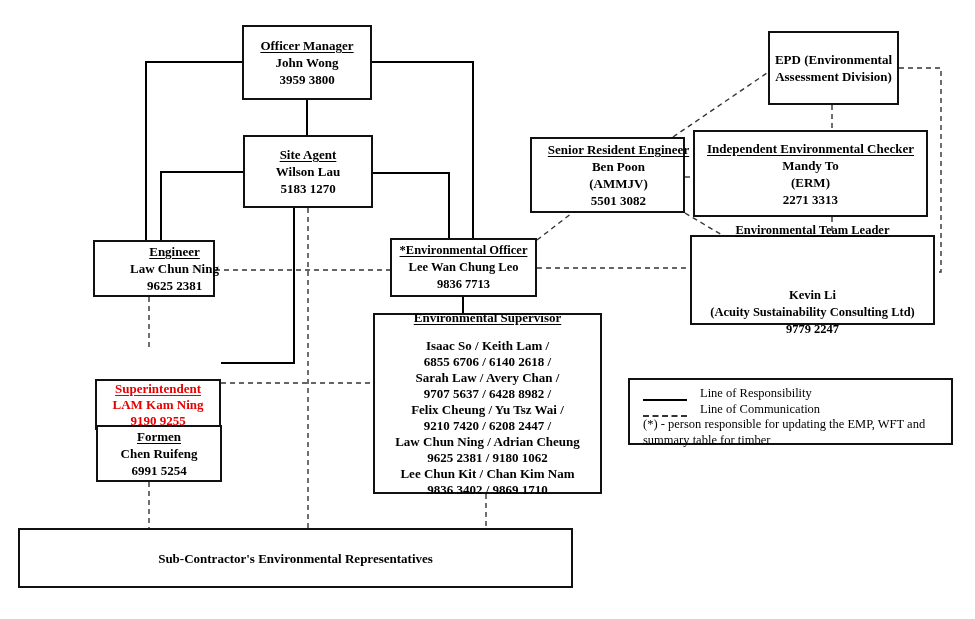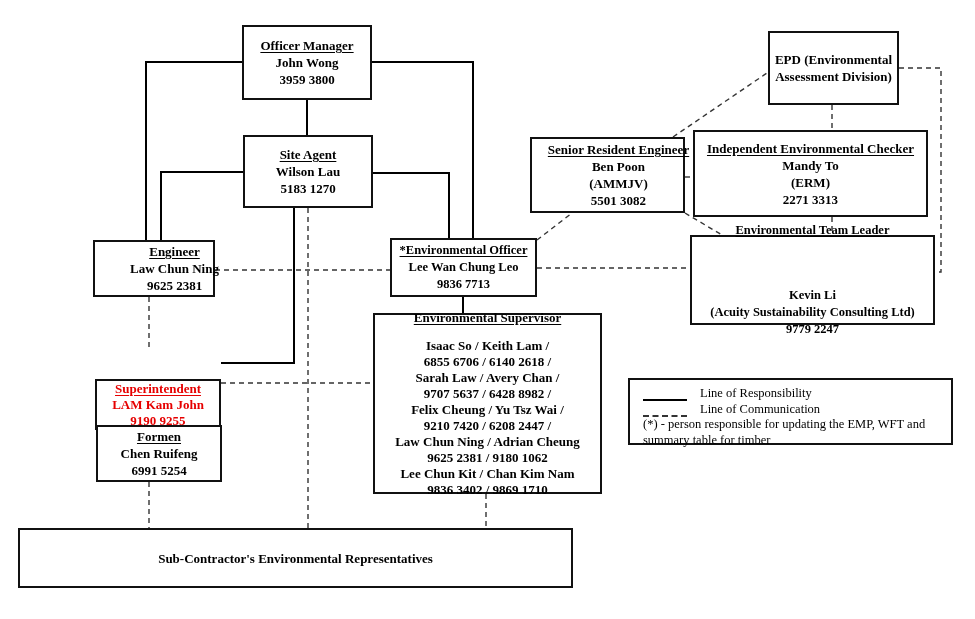--- a/index.html
+++ b/index.html
@@ -155,21 +155,21 @@
     <div class="lines">
         <div>Kevin Li</div>
         <div>(Acuity Sustainability Consulting Ltd)</div>
         <div>9779 2247</div>
       </div>
   </div>
 
   <div class="box red compact" style="left:95px; top:347px; width:126px; height:51px;margin-top:32px;">
     <div class="title">Superintendent</div>
     <div class="lines">
-        <div>LAM Kam John</div>
+        <div>LAM Kam Ning</div>
         <div>9190 9255</div>
       </div>
   </div>
 
   <div class="box compact" style="left:373px; top:313px; width:229px; height:181px;gap:12px;">
     <div class="title">Environmental Supervisor</div>
     <div class="lines">
         <div>Isaac So / Keith Lam /</div>
         <div>6855 6706 / 6140 2618 /</div>
         <div>Sarah Law / Avery Chan /</div>

